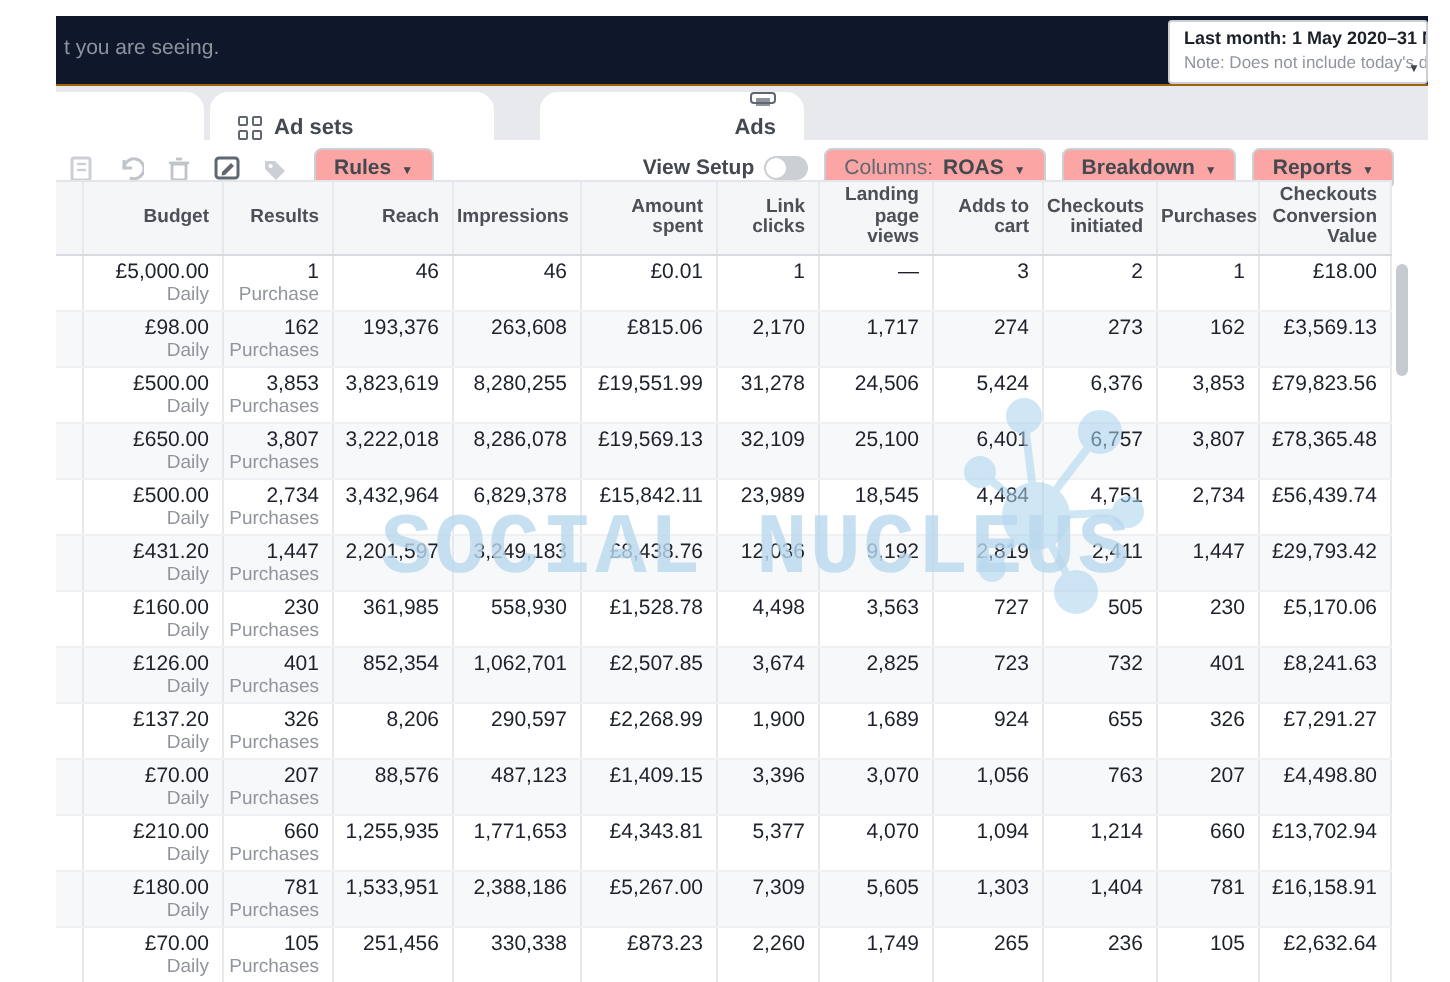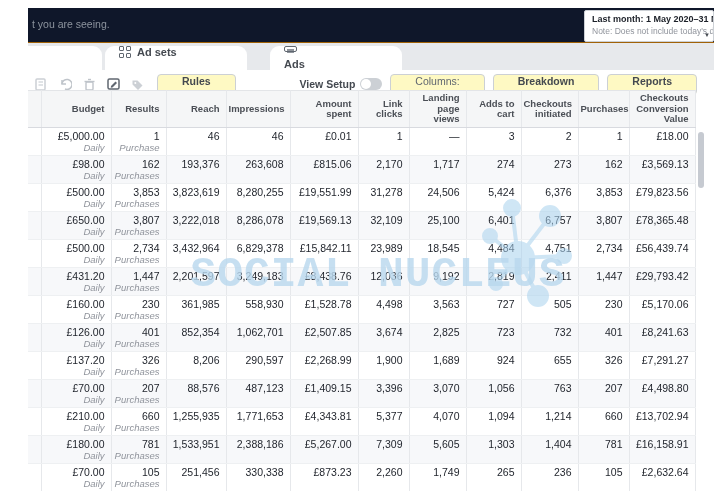--- a/index.html
+++ b/index.html
@@ -14,58 +14,58 @@
   .datebox{position:absolute;right:0;top:2px;width:130px;height:32px;background:#fff;
            border:1px solid #ccd0d5;border-radius:2px;padding:3px 14px 0 7px;box-sizing:border-box;overflow:hidden;}
   .datebox .d1{font-size:9px;font-weight:bold;color:#1c2028;white-space:nowrap;}
   .datebox .d2{font-size:8.5px;color:#90949c;white-space:nowrap;margin-top:2px;}
   .datebox .caret{position:absolute;right:3px;top:12px;}
   .caret::after{content:"▼";font-size:6px;color:#444950;}
 
   
   .tabstrip{position:absolute;left:0;top:35px;width:686px;height:27px;background:#e7e9ec;}
   .tab{position:absolute;top:3px;height:24px;background:#fff;border-radius:9px 9px 0 0;
-       display:flex;align-items:flex-start;gap:6px;padding:0 14px;box-sizing:border-box;
+       display:flex;align-items:flex-end;gap:6px;padding:0 14px;box-sizing:border-box;
        font-size:11px;font-weight:bold;color:#444950;}
   .tab.cut{left:0;width:74px;border-radius:0 9px 0 0;}
   .tab.adsets{left:77px;width:142px;}
   .tab.ads{left:242px;width:132px;flex-direction:column;}
   .gridicon{display:grid;grid-template-columns:5px 5px;grid-template-rows:5px 5px;gap:2px;}
   .gridicon span{border:1.4px solid #606770;border-radius:1px;}
   .adsicon{width:11px;height:13px;border:1.4px solid #606770;border-radius:2px;position:relative;}
   .adsicon::after{content:"";position:absolute;left:2px;right:2px;top:2px;height:4px;background:#606770;opacity:.7;}
 
   
   .toolbar{position:absolute;left:0;top:62px;width:686px;height:28px;background:#fff;
            display:flex;align-items:center;}
   .tool-icons{display:flex;align-items:center;gap:9px;margin-left:6px;}
   .ticon{width:15px;height:15px;display:flex;align-items:center;justify-content:center;}
   .ticon svg{display:block;}
-  .btn{height:21px;border:1px solid #ccd0d5;border-radius:4px;background:#fef9c3;
-       display:inline-flex;align-items:center;gap:5px;padding:0 24px;font-size:10.5px;
-       font-weight:bold;color:#444950;box-sizing:border-box;white-space:nowrap;flex-direction:column;}
+  .btn{height:21px;border:1px solid #ccd0d5;border-radius:4px;background:#fca5a5;
+       display:inline-flex;align-items:center;gap:5px;padding:0 9px;font-size:10.5px;
+       font-weight:bold;color:#444950;box-sizing:border-box;white-space:nowrap;}
   .rules-btn{margin-left:12px;}
   .toolbar-right{margin-left:auto;display:flex;align-items:center;gap:8px;margin-right:17px;}
   .viewsetup{display:flex;align-items:center;gap:5px;font-size:10.5px;font-weight:bold;color:#444950;justify-content:center;}
   .toggle{width:22px;height:12px;border-radius:6px;background:#ccd0d5;position:relative;}
   .toggle::after{content:"";position:absolute;left:1px;top:1px;width:10px;height:10px;border-radius:50%;background:#fff;}
   .btn .norm{font-weight:normal;color:#606770;}
 
   
   .tablewrap{position:absolute;left:0;top:82px;width:667px;}
   table{border-collapse:collapse;table-layout:fixed;width:667px;}
   th,td{border-right:1px solid #e6e8eb;overflow:hidden;white-space:nowrap;}
   thead th{background:#f5f6f7;border-bottom:1px solid #d8dadf;border-top:1px solid #e3e5e8;
            height:32px;font-size:9.5px;font-weight:bold;color:#4b4f56;text-align:right;
            padding:2px 6px 2px 2px;vertical-align:middle;white-space:normal;line-height:10.5px;}
   tbody td{height:24px;text-align:right;vertical-align:top;padding:3px 6px 0 2px;
            border-bottom:1px solid #eef0f2;}
   tbody tr:nth-child(even) td{background:#f7f8fa;}
   .v{font-size:10.5px;color:#1d2129;line-height:11px;}
-  .sub{font-size:9.5px;color:#90949c;line-height:11px;font-style:italic;}
+  .sub{font-size:9.5px;color:#90949c;line-height:11px;}
 
   
   .vscroll-thumb{position:absolute;left:670px;top:124px;width:6px;height:56px;
                  background:#c6cad1;border-radius:3px;}
 
   
   .watermark{position:absolute;left:140px;top:243px;width:420px;text-align:center;
              font-size:43px;font-weight:bold;letter-spacing:1px;color:#b9d8ee;opacity:.8;
              pointer-events:none;z-index:5;line-height:48px;font-family:Liberation Mono, monospace;}
   .molecule{position:absolute;left:448px;top:186px;z-index:4;opacity:.55;pointer-events:none;}

